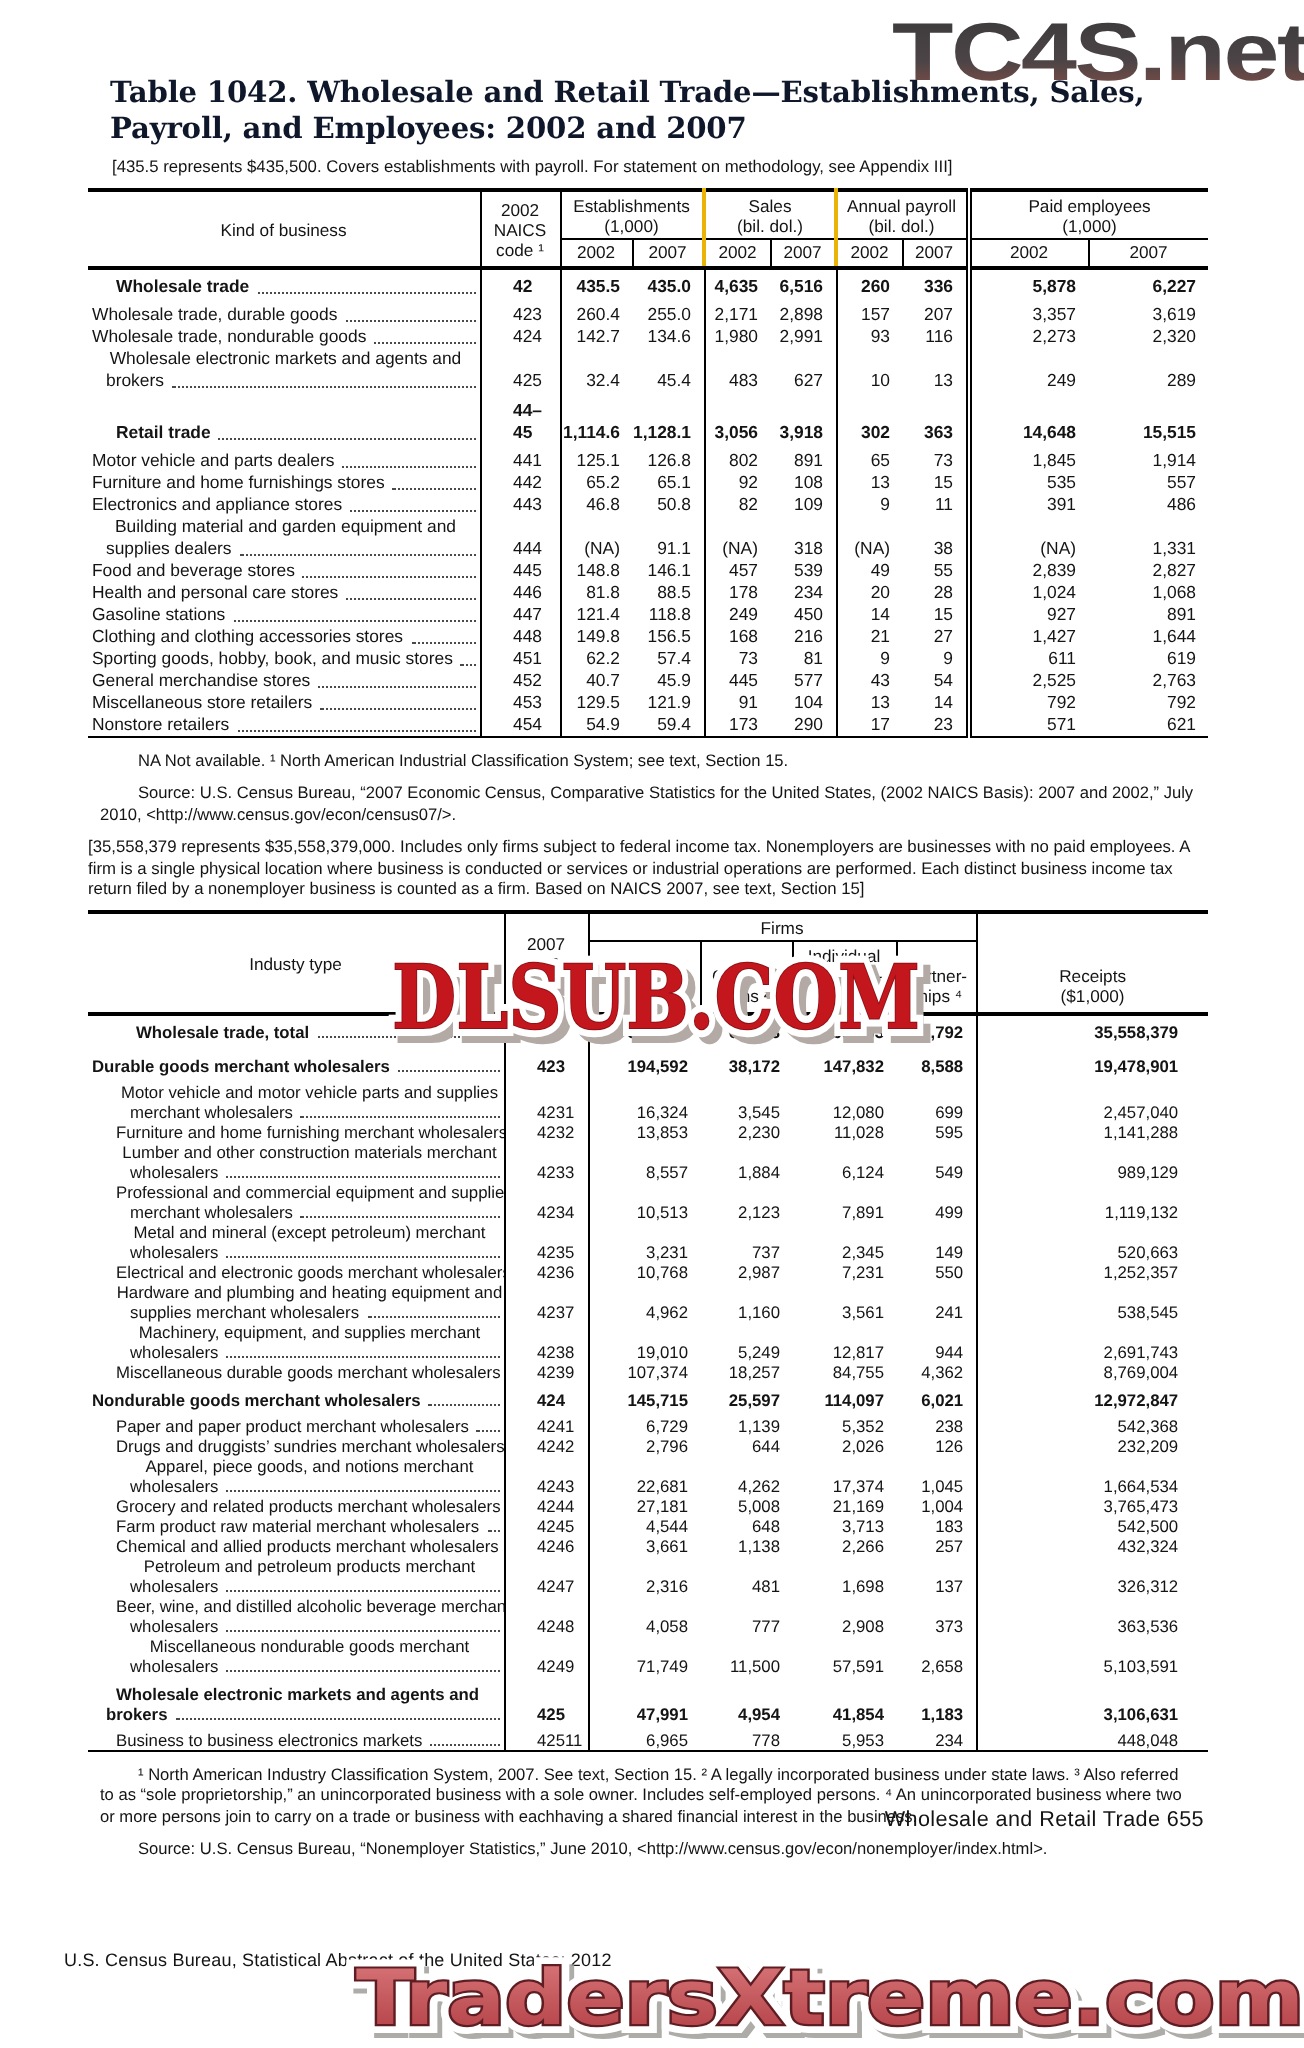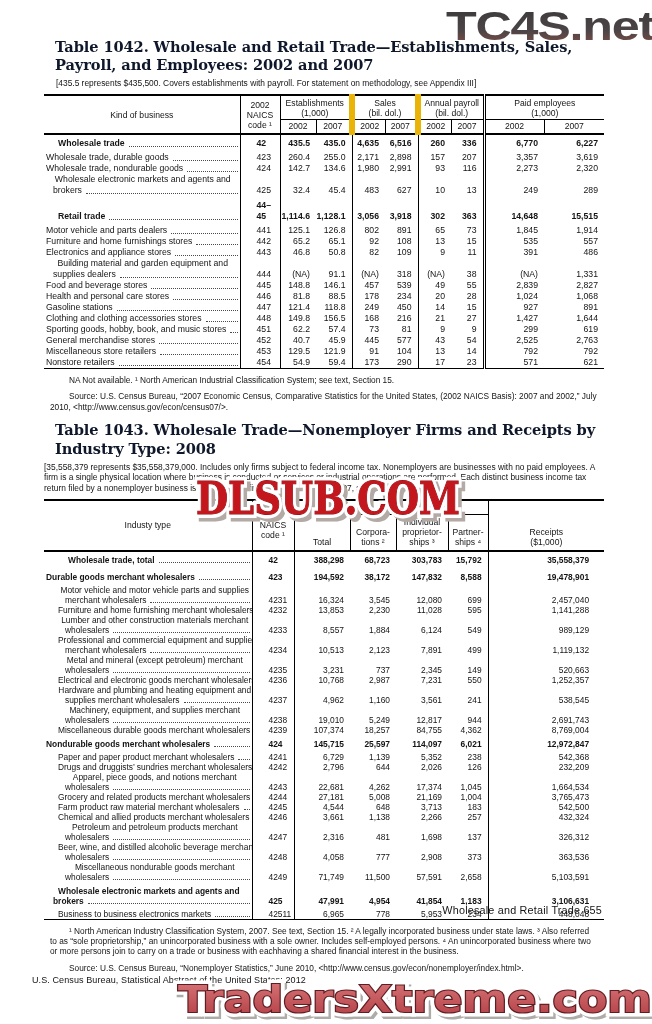--- a/index.html
+++ b/index.html
@@ -15,21 +15,21 @@
   .bracket-note.wide{margin-left:0;}
 
   table{border-collapse:collapse;table-layout:fixed;width:560px;}
   th,td{padding:0;font-weight:normal;}
   .tbl{border-top:2px solid #000;border-bottom:1.5px solid #000;}
   thead th{font-size:8.6px;line-height:10px;vertical-align:middle;text-align:center;}
   .kb{border-bottom:2px solid #000;}
   .naics{white-space:pre-line;border-left:1px solid #000;border-right:1px solid #000;border-bottom:2px solid #000;}
   .grp{white-space:pre-line;padding:2px 0 1px;border-bottom:1px solid #000;}
   .yr{padding:1px 0 2px;border-bottom:2px solid #000;}
-  .gb{border-left:6px solid #eab308;}
+  .gb{border-left:2px solid #eab308;}
   .gd{border-left:3px double #000;}
   .m{border-left:1px solid #000;}
   .firms{padding:2px 0 1px;border-bottom:1px solid #000;text-align:center;}
   .sub{white-space:pre-line;vertical-align:bottom;padding:2px 1px 3px;border-bottom:2px solid #000;}
   .sub + .sub{border-left:1px solid #000;}
   .rcp{white-space:pre-line;vertical-align:bottom;border-left:1px solid #000;border-bottom:2px solid #000;padding-bottom:3px;}
 
   #t1042 tbody td{font-size:8.7px;line-height:11px;vertical-align:bottom;}
   #t1043 tbody td{font-size:8.4px;line-height:10px;vertical-align:bottom;}
   tbody td.cc{padding-left:16px;border-left:1px solid #000;border-right:1px solid #000;}
@@ -115,21 +115,21 @@
                 <span class="d"></span>
               </div>
             </td>
             <td class="cc">42</td>
             <td class="vc v0">435.5</td>
             <td class="vc v1">435.0</td>
             <td class="vc v2">4,635</td>
             <td class="vc v3">6,516</td>
             <td class="vc v4">260</td>
             <td class="vc v5">336</td>
-            <td class="vc v6">6,770</td>
+            <td class="vc v6">5,878</td>
             <td class="vc v7">6,227</td>
           </tr>
           <tr>
             <td class="lc i0">
               <div class="lt">
                 <span class="t">Wholesale trade, durable goods</span>
                 <span class="d"></span>
               </div>
             </td>
             <td class="cc">423</td>
@@ -338,21 +338,21 @@
                 <span class="d"></span>
               </div>
             </td>
             <td class="cc">451</td>
             <td class="vc v0">62.2</td>
             <td class="vc v1">57.4</td>
             <td class="vc v2">73</td>
             <td class="vc v3">81</td>
             <td class="vc v4">9</td>
             <td class="vc v5">9</td>
-            <td class="vc v6">299</td>
+            <td class="vc v6">611</td>
             <td class="vc v7">619</td>
           </tr>
           <tr>
             <td class="lc i0">
               <div class="lt">
                 <span class="t">General merchandise stores</span>
                 <span class="d"></span>
               </div>
             </td>
             <td class="cc">452</td>
@@ -400,21 +400,20 @@
             <td class="vc v7">621</td>
           </tr>
         </tbody>
     </table>
 
     <div class="footnotes">
       <p>NA Not available. ¹ North American Industrial Classification System; see text, Section 15.</p>
       <p>Source: U.S. Census Bureau, “2007 Economic Census, Comparative Statistics for the United States, (2002 NAICS Basis): 2007 and 2002,” July 2010, &lt;http://www.census.gov/econ/census07/&gt;.</p>
     </div>
 
-    <h1 class="tbl-title t2">Table 1043. Wholesale Trade—Nonemployer Firms and Receipts by Industry Type: 2008</h1>
     <p class="bracket-note wide">[35,558,379 represents $35,558,379,000. Includes only firms subject to federal income tax. Nonemployers are businesses with no paid employees. A firm is a single physical location where business is conducted or services or industrial operations are performed. Each distinct business income tax return filed by a nonemployer business is counted as a firm. Based on NAICS 2007, see text, Section 15]</p>
 
     <table id="t1043" class="tbl">
       <colgroup>
         <col style="width:208px">
           <col style="width:42px">
         <col style="width:56px">
           <col style="width:46px">
         <col style="width:52px">
           <col style="width:40px">

